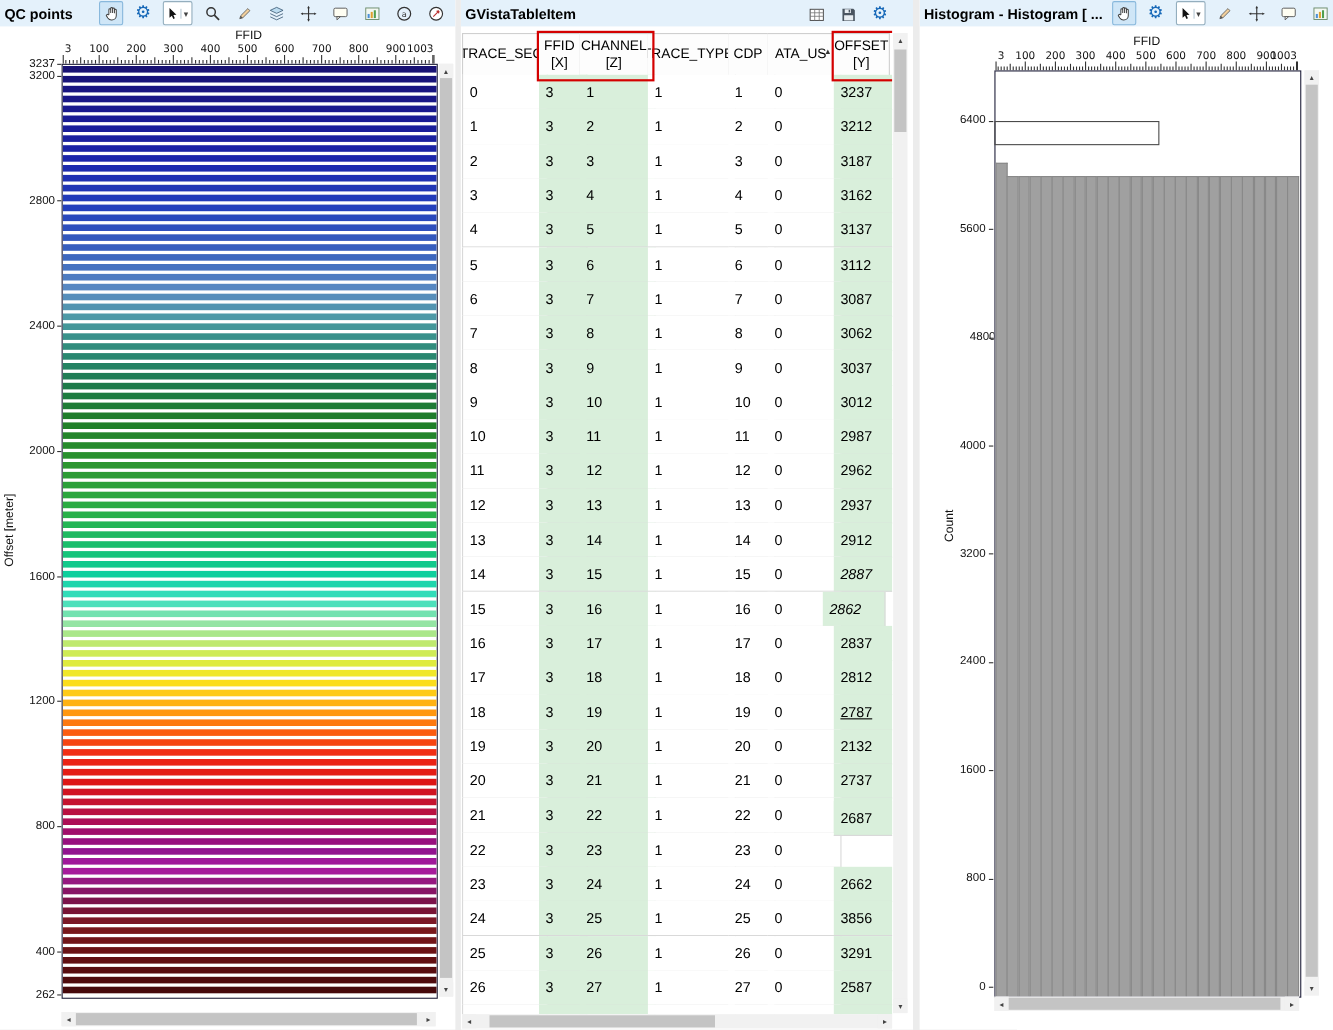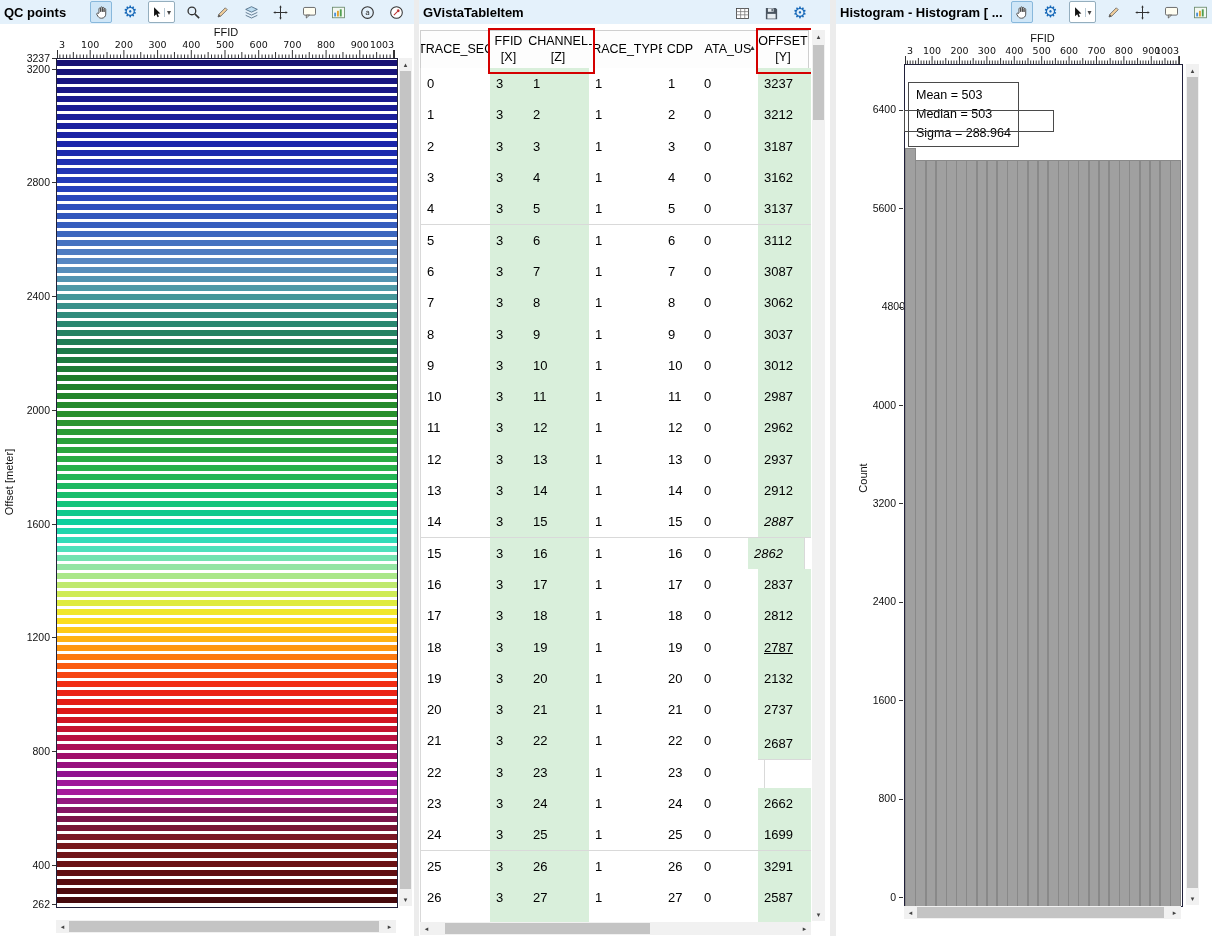--- a/index.html
+++ b/index.html
@@ -601,21 +601,21 @@
       <div class="td" style="left: 170px; width: 73px; top: 763.9px; height: 31.3px;">1</div>
       <div class="td" style="left: 243px; width: 36px; top: 763.9px; height: 31.3px;">24</div>
       <div class="td" style="left: 279px; width: 60px; top: 763.9px; height: 31.3px;">0</div>
       <div class="td green" style="left: 339px; width: 50px; top: 763.9px; height: 31.3px;">2662</div>
       <div class="td first" style="left: 1px; width: 70px; top: 795.2px; height: 31.3px;">24</div>
       <div class="td green" style="left: 71px; width: 37px; top: 795.2px; height: 31.3px;">3</div>
       <div class="td green" style="left: 108px; width: 62px; top: 795.2px; height: 31.3px;">25</div>
       <div class="td" style="left: 170px; width: 73px; top: 795.2px; height: 31.3px;">1</div>
       <div class="td" style="left: 243px; width: 36px; top: 795.2px; height: 31.3px;">25</div>
       <div class="td" style="left: 279px; width: 60px; top: 795.2px; height: 31.3px;">0</div>
-      <div class="td green" style="left: 339px; width: 50px; top: 795.2px; height: 31.3px;">1699</div>
+      <div class="td green" style="left: 339px; width: 50px; top: 795.2px; height: 31.3px;">3856</div>
       <div class="td first" style="left: 1px; width: 70px; top: 826.5px; height: 31.3px;">25</div>
       <div class="td green" style="left: 71px; width: 37px; top: 826.5px; height: 31.3px;">3</div>
       <div class="td green" style="left: 108px; width: 62px; top: 826.5px; height: 31.3px;">26</div>
       <div class="td" style="left: 170px; width: 73px; top: 826.5px; height: 31.3px;">1</div>
       <div class="td" style="left: 243px; width: 36px; top: 826.5px; height: 31.3px;">26</div>
       <div class="td" style="left: 279px; width: 60px; top: 826.5px; height: 31.3px;">0</div>
       <div class="td green" style="left: 339px; width: 50px; top: 826.5px; height: 31.3px;">3291</div>
       <div class="td first" style="left: 1px; width: 70px; top: 857.8px; height: 31.3px;">26</div>
       <div class="td green" style="left: 71px; width: 37px; top: 857.8px; height: 31.3px;">3</div>
       <div class="td green" style="left: 108px; width: 62px; top: 857.8px; height: 31.3px;">27</div>
@@ -862,25 +862,20 @@
       <div class="bar" style="left: 183.633px; width: 8.68519px; bottom: 0px; height: 745px;"></div>
       <div class="bar" style="left: 193.819px; width: 8.68519px; bottom: 0px; height: 745px;"></div>
       <div class="bar" style="left: 204.004px; width: 8.68519px; bottom: 0px; height: 745px;"></div>
       <div class="bar" style="left: 214.189px; width: 8.68519px; bottom: 0px; height: 745px;"></div>
       <div class="bar" style="left: 224.374px; width: 8.68519px; bottom: 0px; height: 745px;"></div>
       <div class="bar" style="left: 234.559px; width: 8.68519px; bottom: 0px; height: 745px;"></div>
       <div class="bar" style="left: 244.744px; width: 8.68519px; bottom: 0px; height: 745px;"></div>
       <div class="bar" style="left: 254.93px; width: 8.68519px; bottom: 0px; height: 745px;"></div>
       <div class="bar" style="left: 265.115px; width: 8.68519px; bottom: 0px; height: 745px;"></div>
     </div>
-  <div class="tipA" style="left:72px;top:82px">
-    <div>Mean = 503</div>
-    <div>Median = 503</div>
-    <div>Sigma = 288.964</div>
-  </div>
   <div class="tipB" style="left:68px;top:110px;width:148px;height:20px"></div>
 <div class="sb v" style="left: 350px; top: 64px; width: 13px; height: 841px;">
       <div class="sbbtn">▴</div>
       <div class="sbtrack">
         <div class="sbthumb" style="top: 0px; height: 811px; left: 1px; right: 1px;"></div>
       </div>
       <div class="sbbtn">▾</div>
     </div>
     <div class="sb h" style="left: 68px; top: 906px; width: 277px; height: 13px;">
       <div class="sbbtn">◂</div>

